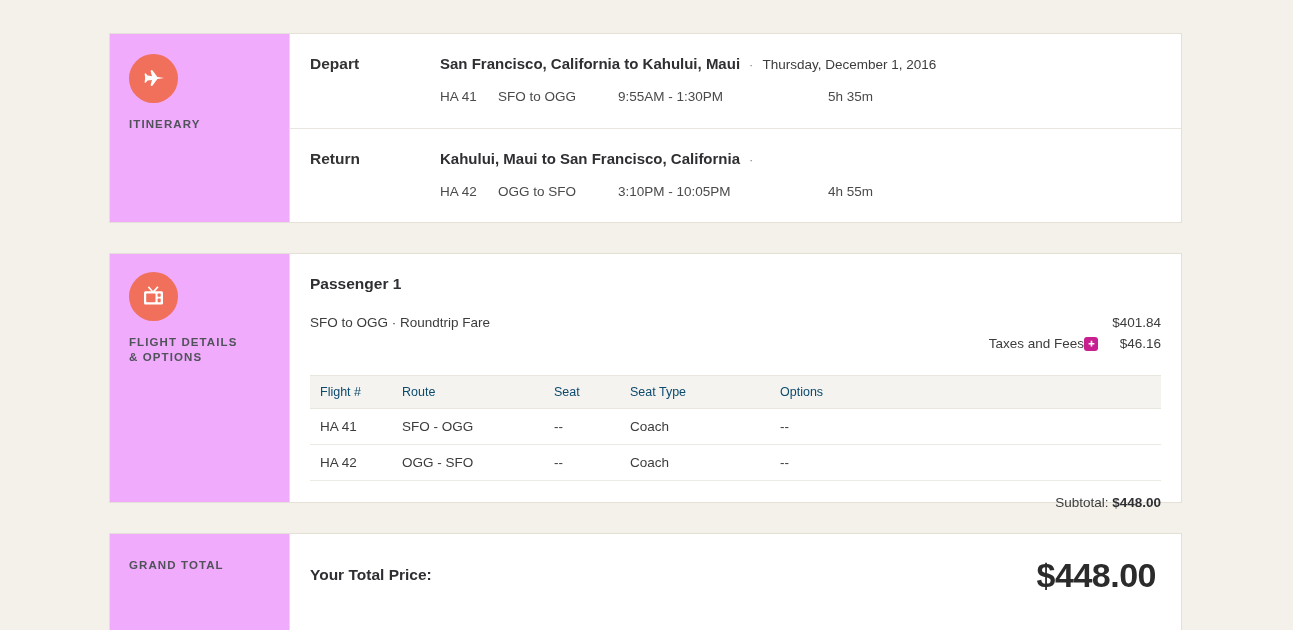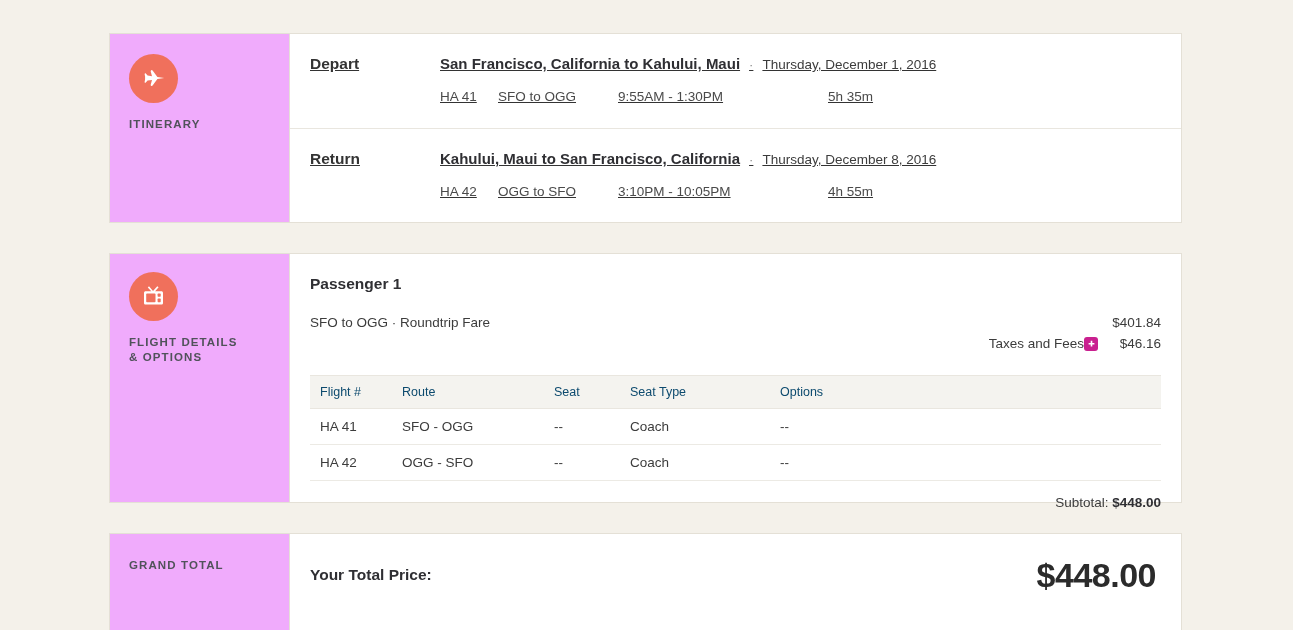--- a/index.html
+++ b/index.html
@@ -70,21 +70,20 @@
     text-transform: uppercase;
   }
 
   
   #itinerary-card { top: 33px; height: 190px; }
 
   .leg-row {
     padding: 20px 15px 18px 20px;
     box-sizing: border-box;
     height: 94px;
-    text-decoration: underline;
   }
   .leg-row + .leg-row { border-top: 1px solid #e9e6df; }
 
   .leg-top {
     display: flex;
     align-items: baseline;
     line-height: 20px;
   }
   .leg-dir {
     width: 130px;
@@ -252,21 +251,20 @@
           <span class="c-times">9:55AM - 1:30PM</span>
           <span class="c-dur">5h 35m</span>
         </div>
       </div>
 
       <div class="leg-row">
         <div class="leg-top">
           <span class="leg-dir">Return</span>
           <span class="leg-route">Kahului, Maui to San Francisco, California</span>
           <span class="leg-dot">·</span>
-          <span class="leg-date">Thursday, December 8, 2016</span>
         </div>
         <div class="leg-bottom">
           <span class="c-spacer"></span>
           <span class="c-flight">HA 42</span>
           <span class="c-pair">OGG to SFO</span>
           <span class="c-times">3:10PM - 10:05PM</span>
           <span class="c-dur">4h 55m</span>
         </div>
       </div>
 

